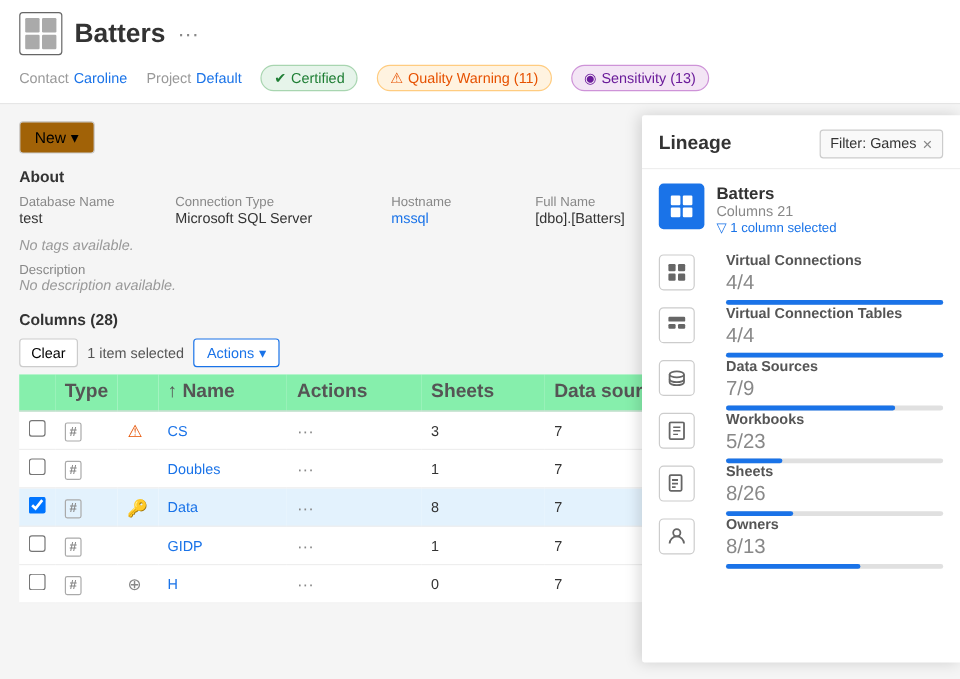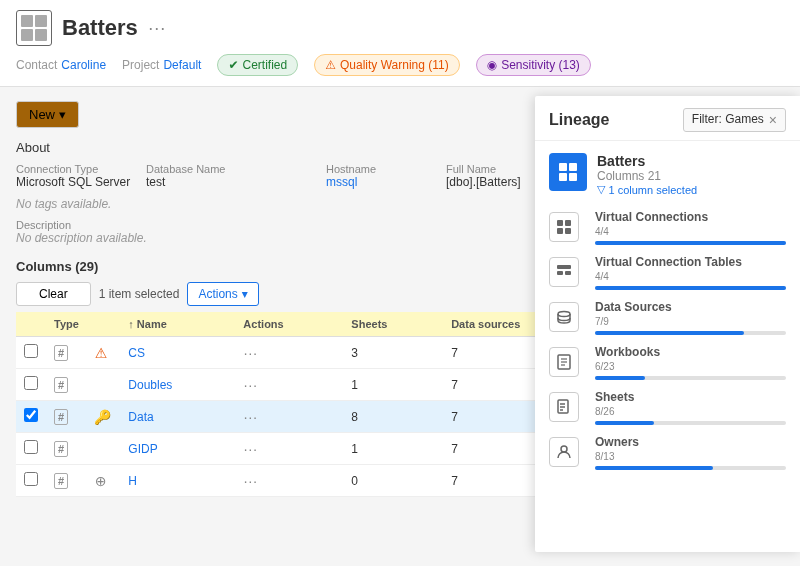--- a/index.html
+++ b/index.html
@@ -21,43 +21,43 @@
     .meta-item .meta-value { color: #1a73e8; font-weight: 500; }
 
     .badge { display: inline-flex; align-items: center; gap: 4px; padding: 3px 10px; border-radius: 12px; font-size: 12px; font-weight: 500; }
     .badge-certified { background: #e6f4ea; color: #1e7e34; border: 1px solid #a8d5b0; }
     .badge-quality { background: #fff3e0; color: #e65100; border: 1px solid #ffcc80; }
     .badge-sensitivity { background: #f3e5f5; color: #6a1b9a; border: 1px solid #ce93d8; }
 
     
     .body { padding: 14px 16px; background: #f5f5f5; }
 
-    .section-title { font-size: 13px; font-weight: 400; color: #333; margin-bottom: 8px; }
+    .section-title { font-size: 13px; font-weight: 700; color: #333; margin-bottom: 8px; }
 
     .new-btn { display: inline-flex; align-items: center; gap: 4px; padding: 5px 12px; border: 1px solid #ccc; border-radius: 3px; background: #a16207; font-size: 13px; cursor: pointer; margin-bottom: 12px; }
 
     .about-section { margin-bottom: 14px; }
     .about-grid { display: grid; grid-template-columns: 130px 180px 120px 1fr; gap: 8px 0; margin-bottom: 8px; }
     .about-label { font-size: 11px; color: #888; }
     .about-value { font-size: 12px; color: #333; }
     .about-value.link { color: #1a73e8; }
 
     .tags-section, .desc-section { margin-bottom: 8px; }
     .italic-text { font-style: italic; color: #999; font-size: 12px; }
 
     
     .columns-header { font-size: 13px; font-weight: 600; margin-bottom: 8px; }
     .toolbar { display: flex; align-items: center; gap: 8px; margin-bottom: 6px; }
-    .clear-btn { padding: 4px 22px; border: 1px solid #ccc; border-radius: 3px; background: #fff; font-size: 12px; cursor: pointer; }
+    .clear-btn { padding: 4px 9px; border: 1px solid #ccc; border-radius: 3px; background: #fff; font-size: 12px; cursor: pointer; }
     .selected-text { font-size: 12px; color: #555; }
     .actions-btn { display: inline-flex; align-items: center; gap: 4px; padding: 4px 10px; border: 1px solid #1a73e8; border-radius: 3px; background: #fff; font-size: 12px; color: #1a73e8; cursor: pointer; }
 
     
     .data-table { width: 100%; border-collapse: collapse; background: #fff; font-size: 12px; }
-    .data-table th { padding: 6px 8px; text-align: left; font-size: 11px; font-weight: 600; color: #555; border-bottom: 1.5px solid #ddd; background: #fef9c3; white-space: nowrap; }
+    .data-table th { padding: 6px 8px; text-align: left; font-size: 16px; font-weight: 600; color: #555; border-bottom: 1.5px solid #ddd; background: #86efac; white-space: nowrap; }
     .data-table td { padding: 7px 8px; border-bottom: 1px solid #eee; color: #333; white-space: nowrap; }
     .data-table tr.selected td { background: #e3f2fd; }
 
     .checkbox { width: 14px; height: 14px; cursor: pointer; }
     .type-icon { color: #888; font-size: 11px; font-weight: 700; border: 1px solid #aaa; padding: 1px 3px; border-radius: 2px; }
     .col-name { color: #1a73e8; font-weight: 500; }
     .dots-btn { color: #888; cursor: pointer; font-size: 14px; }
     .no-desc { color: #aaa; font-style: italic; }
 
     
@@ -71,25 +71,25 @@
 
     .lineage-top-item { display: flex; align-items: flex-start; gap: 10px; margin-bottom: 14px; }
     .lineage-main-icon { width: 38px; height: 38px; background: #1a73e8; border-radius: 4px; display: flex; align-items: center; justify-content: center; flex-shrink: 0; }
     .lineage-main-icon svg { fill: white; }
 
     .lineage-item-info { flex: 1; }
     .lineage-item-name { font-size: 14px; font-weight: 700; color: #333; }
     .lineage-item-sub { font-size: 12px; color: #888; }
     .lineage-item-selected { font-size: 11px; color: #1a73e8; display: flex; align-items: center; gap: 3px; }
 
-    .lineage-row { display: flex; align-items: flex-start; gap: 16px; margin-bottom: 10px; }
+    .lineage-row { display: flex; align-items: flex-start; gap: 26px; }
     .lineage-row-icon { width: 30px; height: 30px; border: 1.5px solid #ccc; border-radius: 4px; display: flex; align-items: center; justify-content: center; flex-shrink: 0; margin-top: 2px; }
     .lineage-row-body { flex: 1; }
     .lineage-row-label { font-size: 12px; font-weight: 600; color: #555; margin-bottom: 2px; }
-    .lineage-row-count { font-size: 10px; color: #888; margin-bottom: 4px; }
+    .lineage-row-count { font-size: 17px; color: #888; margin-bottom: 4px; }
     .progress-bar-bg { height: 4px; background: #e0e0e0; border-radius: 2px; width: 100%; }
     .progress-bar-fill { height: 4px; background: #1a73e8; border-radius: 2px; }
 
     th.sortable { cursor: pointer; }
   </style>
 </head>
 <body>
 
 <div class="main-content">
 
@@ -132,26 +132,26 @@
     <button class="new-btn">
       <span>New</span>
       <span>▾</span>
     </button>
 
     
     <div class="about-section">
       <div class="section-title">About</div>
       <div class="about-grid">
         <div>
+          <div class="about-label">Database Name</div>
+          <div class="about-value">test</div>
+        </div>
+        <div>
           <div class="about-label">Connection Type</div>
           <div class="about-value">Microsoft SQL Server</div>
-        </div>
-        <div>
-          <div class="about-label">Database Name</div>
-          <div class="about-value">test</div>
         </div>
         <div>
           <div class="about-label">Hostname</div>
           <div class="about-value link">mssql</div>
         </div>
         <div>
           <div class="about-label">Full Name</div>
           <div class="about-value">[dbo].[Batters]</div>
         </div>
       </div>
@@ -159,21 +159,21 @@
         <div class="italic-text">No tags available.</div>
       </div>
       <div class="desc-section">
         <div class="about-label">Description</div>
         <div class="italic-text">No description available.</div>
       </div>
     </div>
 
     
     <div>
-      <div class="columns-header">Columns (29)</div>
+      <div class="columns-header">Columns (28)</div>
       <div class="toolbar">
         <button class="clear-btn">Clear</button>
         <span class="selected-text">1 item selected</span>
         <button class="actions-btn">
           <span>Actions</span>
           <span>▾</span>
         </button>
       </div>
       <table class="data-table">
         <thead>
@@ -377,21 +377,21 @@
     <div class="lineage-row-icon">
       <svg width="16" height="16" viewBox="0 0 16 16" fill="#666">
                 <rect x="2" y="1" width="12" height="14" rx="1" fill="none" stroke="#666" stroke-width="1.5"></rect>
                 <line x1="5" y1="5" x2="11" y2="5" stroke="#666" stroke-width="1.2"></line>
                 <line x1="5" y1="8" x2="11" y2="8" stroke="#666" stroke-width="1.2"></line>
                 <line x1="5" y1="11" x2="9" y2="11" stroke="#666" stroke-width="1.2"></line>
               </svg>
     </div>
     <div class="lineage-row-body">
       <div class="lineage-row-label">Workbooks</div>
-      <div class="lineage-row-count">6/23</div>
+      <div class="lineage-row-count">5/23</div>
       <div class="progress-bar-bg">
         <div class="progress-bar-fill" style="width: 26%"></div>
       </div>
     </div>
   </div>
           <div class="lineage-row">
     <div class="lineage-row-icon">
       <svg width="16" height="16" viewBox="0 0 16 16" fill="none" stroke="#666" stroke-width="1.5">
                 <rect x="2" y="1" width="10" height="13" rx="1"></rect>
                 <line x1="4" y1="5" x2="9" y2="5"></line>

